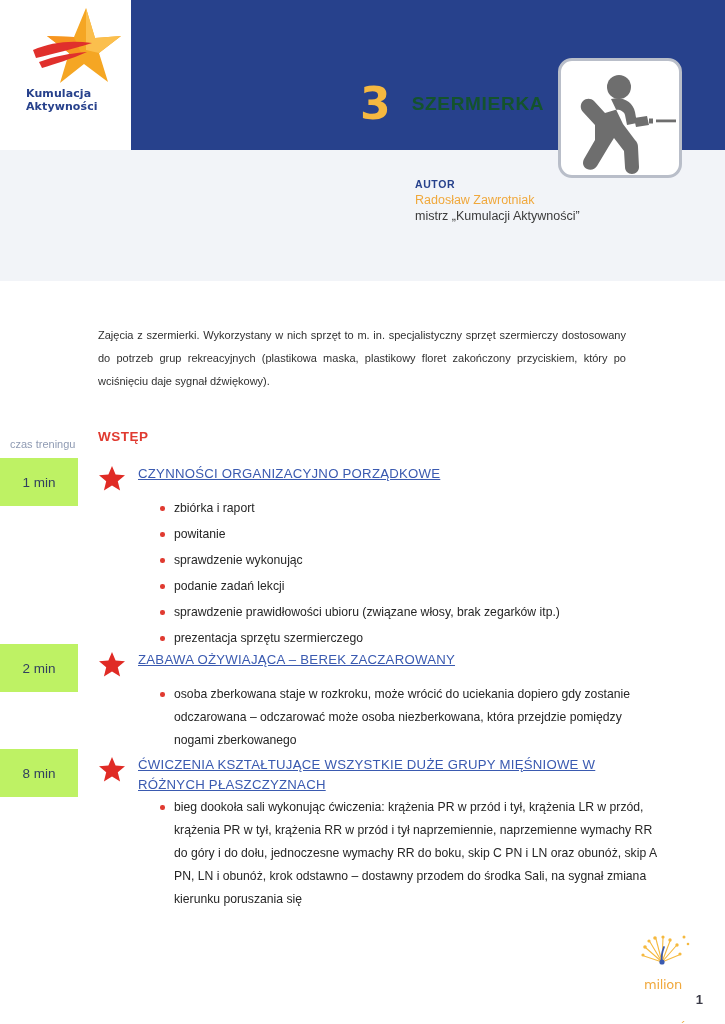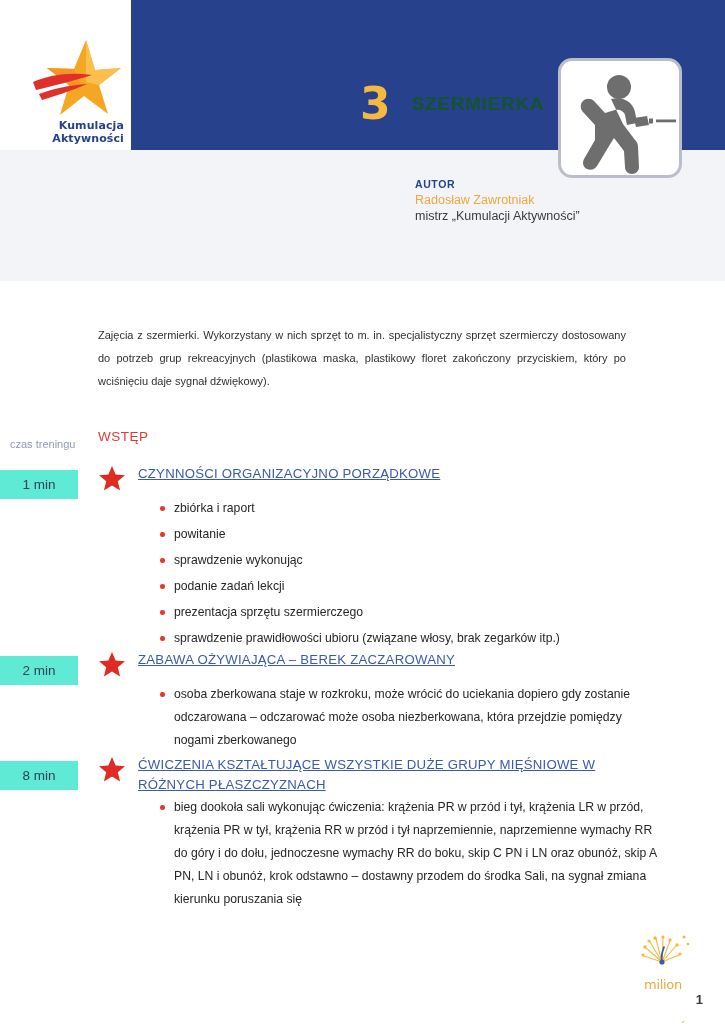--- a/index.html
+++ b/index.html
@@ -42,24 +42,24 @@
     top: 150px;
     width: 725px;
     height: 131px;
     background: #f2f4f8;
   }
 
   
   .brand-logo {
     position: absolute;
     left: 26px;
-    top: 38px;
+    top: 6px;
     width: 98px;
     height: 118px;
-    text-align: right;
+    text-align: left;
   }
   .brand-logo svg { display: block; margin: 0 auto; }
   .brand-name {
     margin-top: 2px;
     font-family: "DejaVu Sans", sans-serif;
     font-size: 11px;
     font-weight: 700;
     line-height: 12.5px;
     color: #27418c;
     letter-spacing: 0.1px;
@@ -142,37 +142,36 @@
     position: absolute;
     left: 10px;
     top: 438px;
     font-size: 11px;
     color: #8f9bb3;
   }
   .time-badge {
     position: absolute;
     left: 0;
     width: 78px;
-    height: 29px;
-    background: #5eead4;
+    height: 48px;
+    background: #bef264;
     color: #32405e;
     font-size: 13.5px;
     display: flex;
     align-items: center;
     justify-content: center;
-    margin-top: 12px;
   }
 
   
   .phase-label {
     position: absolute;
     left: 98px;
     top: 429px;
     font-size: 13.5px;
-    font-weight: 400;
+    font-weight: 700;
     letter-spacing: 0.5px;
     color: #e03a30;
   }
 
   .section { position: absolute; left: 98px; width: 545px; }
 
   .section-head {
     display: flex;
     align-items: flex-start;
     gap: 12px;
@@ -317,22 +316,22 @@
           <polygon points="14,1 17.6,9.6 27,10.2 19.8,16.3 22.1,25.4 14,20.4 5.9,25.4 8.2,16.3 1,10.2 10.4,9.6" fill="#e02b25"></polygon>
         </svg>
       </span>
       <span class="section-title">CZYNNOŚCI ORGANIZACYJNO PORZĄDKOWE</span>
     </div>
     <ul class="bullets">
       <li>zbiórka i raport</li>
       <li>powitanie</li>
       <li>sprawdzenie wykonując</li>
       <li>podanie zadań lekcji</li>
+      <li>sprawdzenie prawidłowości ubioru (związane włosy, brak zegarków itp.)</li>
       <li>prezentacja sprzętu szermierczego</li>
-      <li>sprawdzenie prawidłowości ubioru (związane włosy, brak zegarków itp.)</li>
     </ul>
   </div>
 
   <div class="section" style="top:650px">
     <div class="section-head">
       <span class="star-icon">
         <svg width="28" height="27" viewBox="0 0 28 27">
           <polygon points="14,1 17.6,9.6 27,10.2 19.8,16.3 22.1,25.4 14,20.4 5.9,25.4 8.2,16.3 1,10.2 10.4,9.6" fill="#e02b25"></polygon>
         </svg>
       </span>

